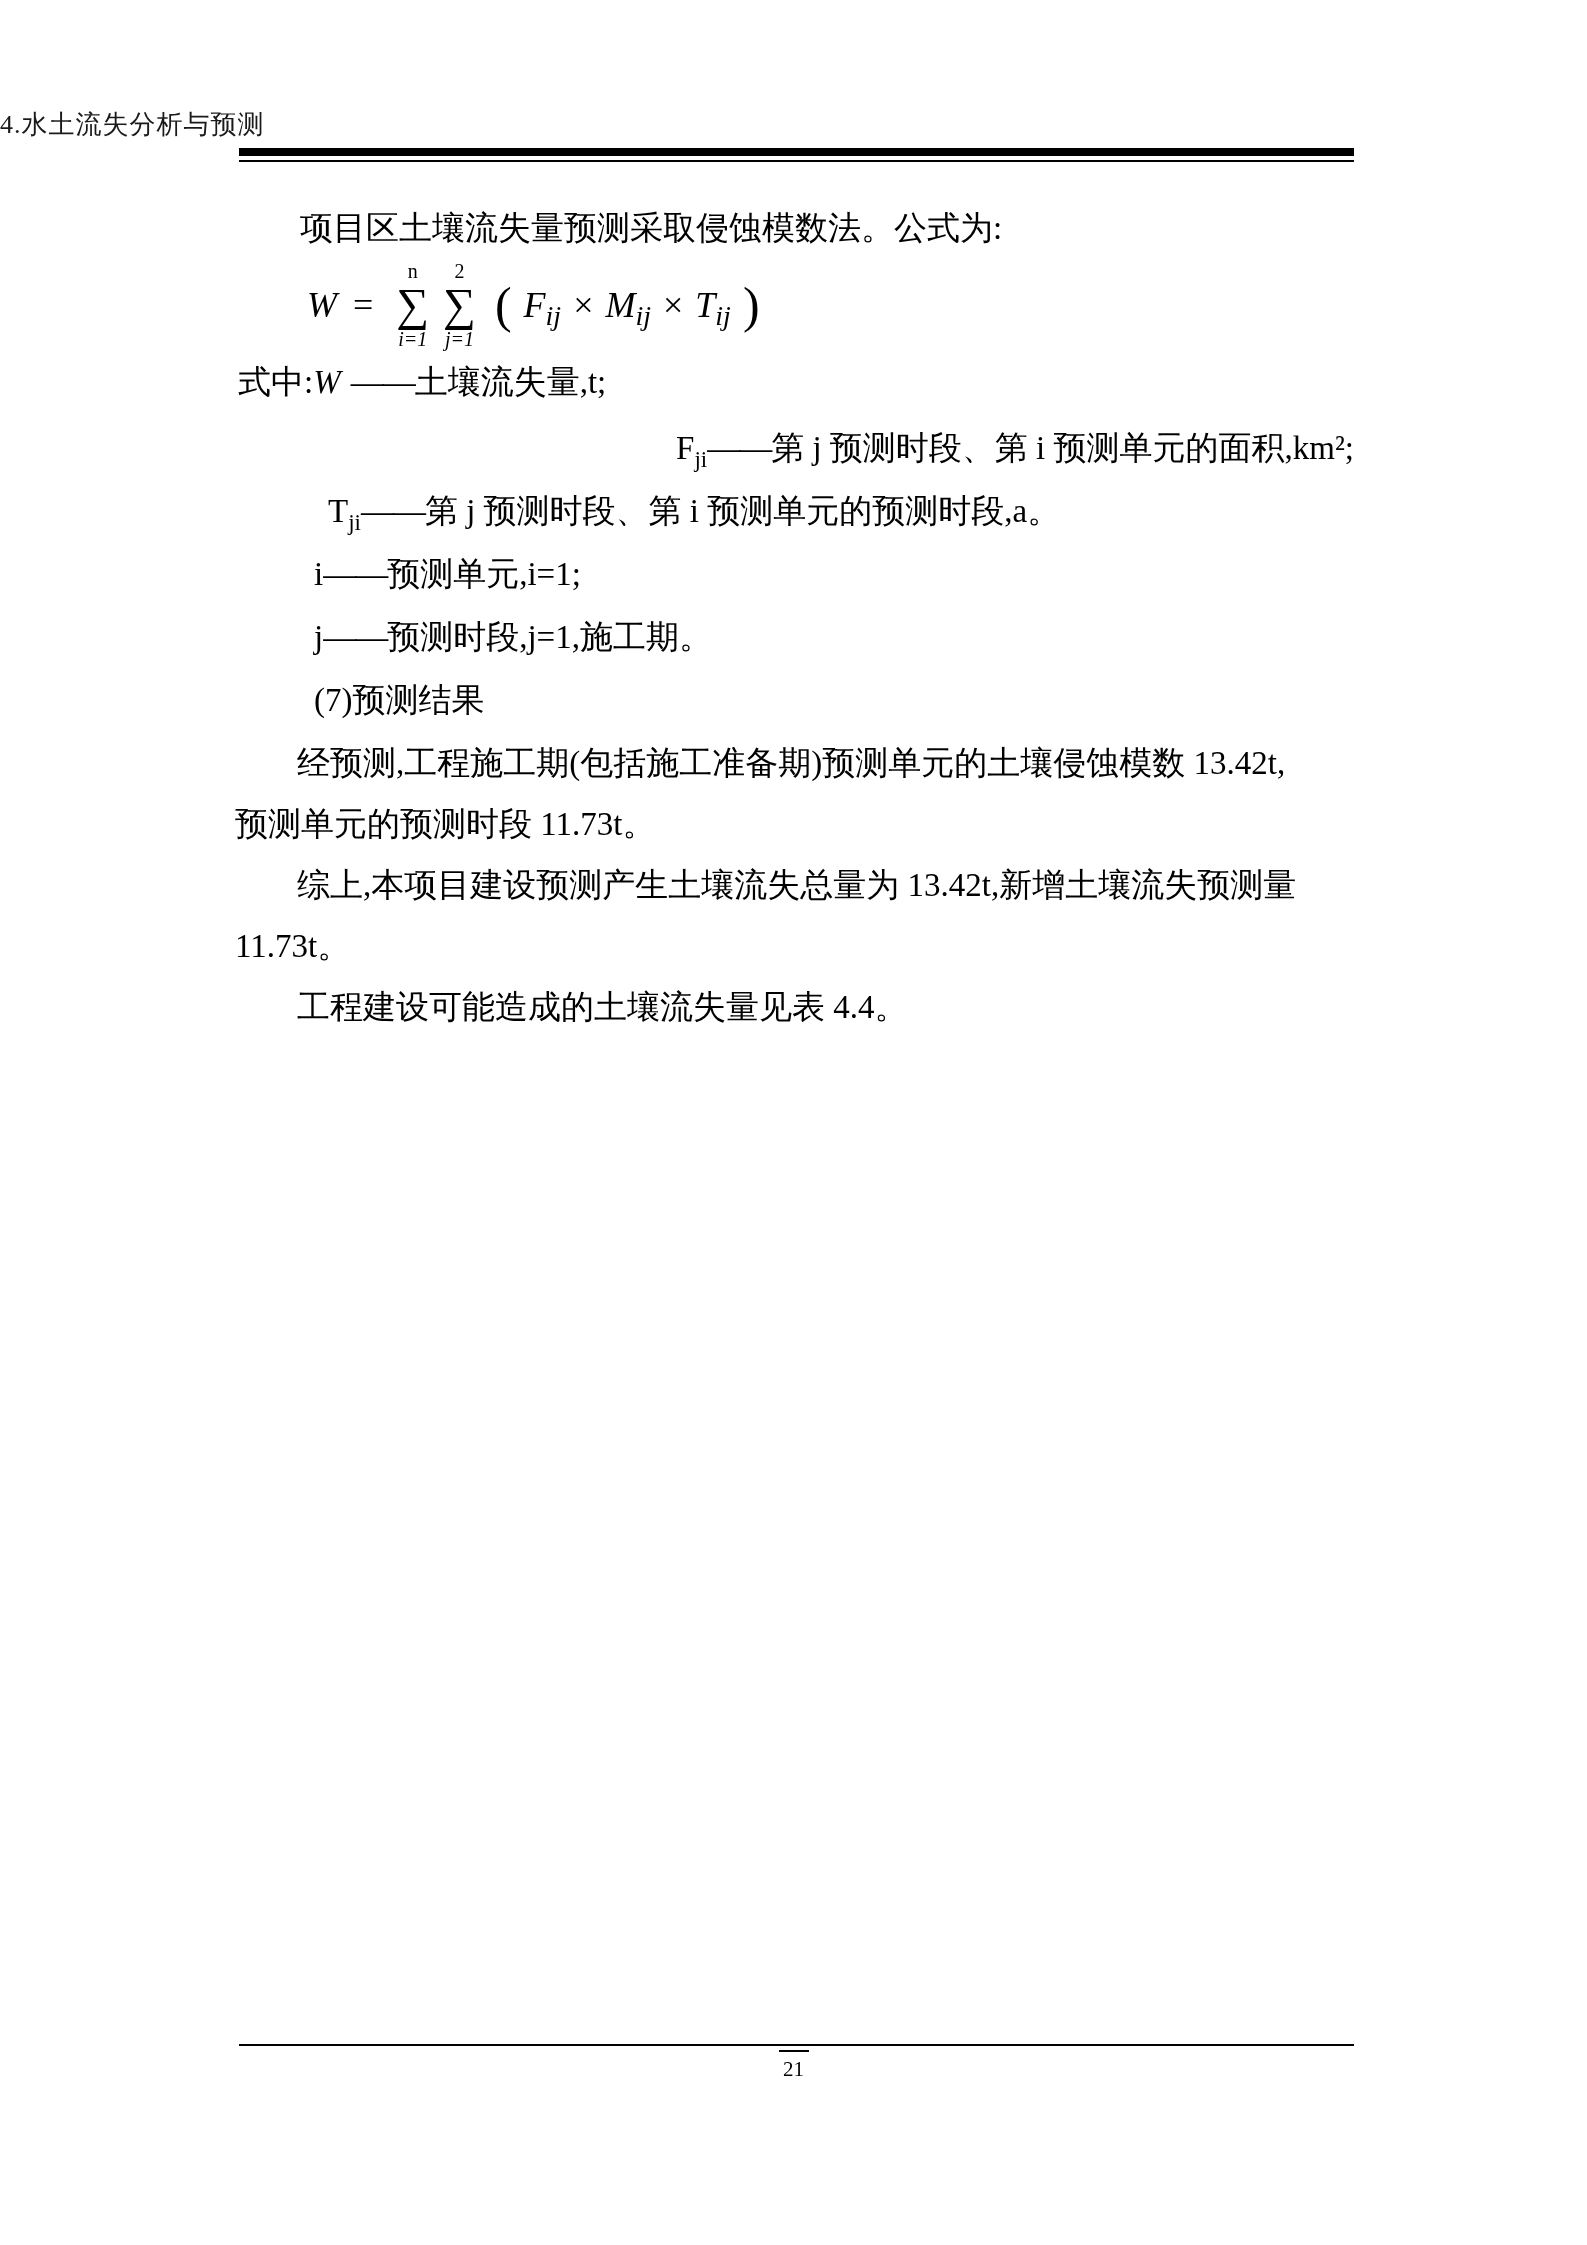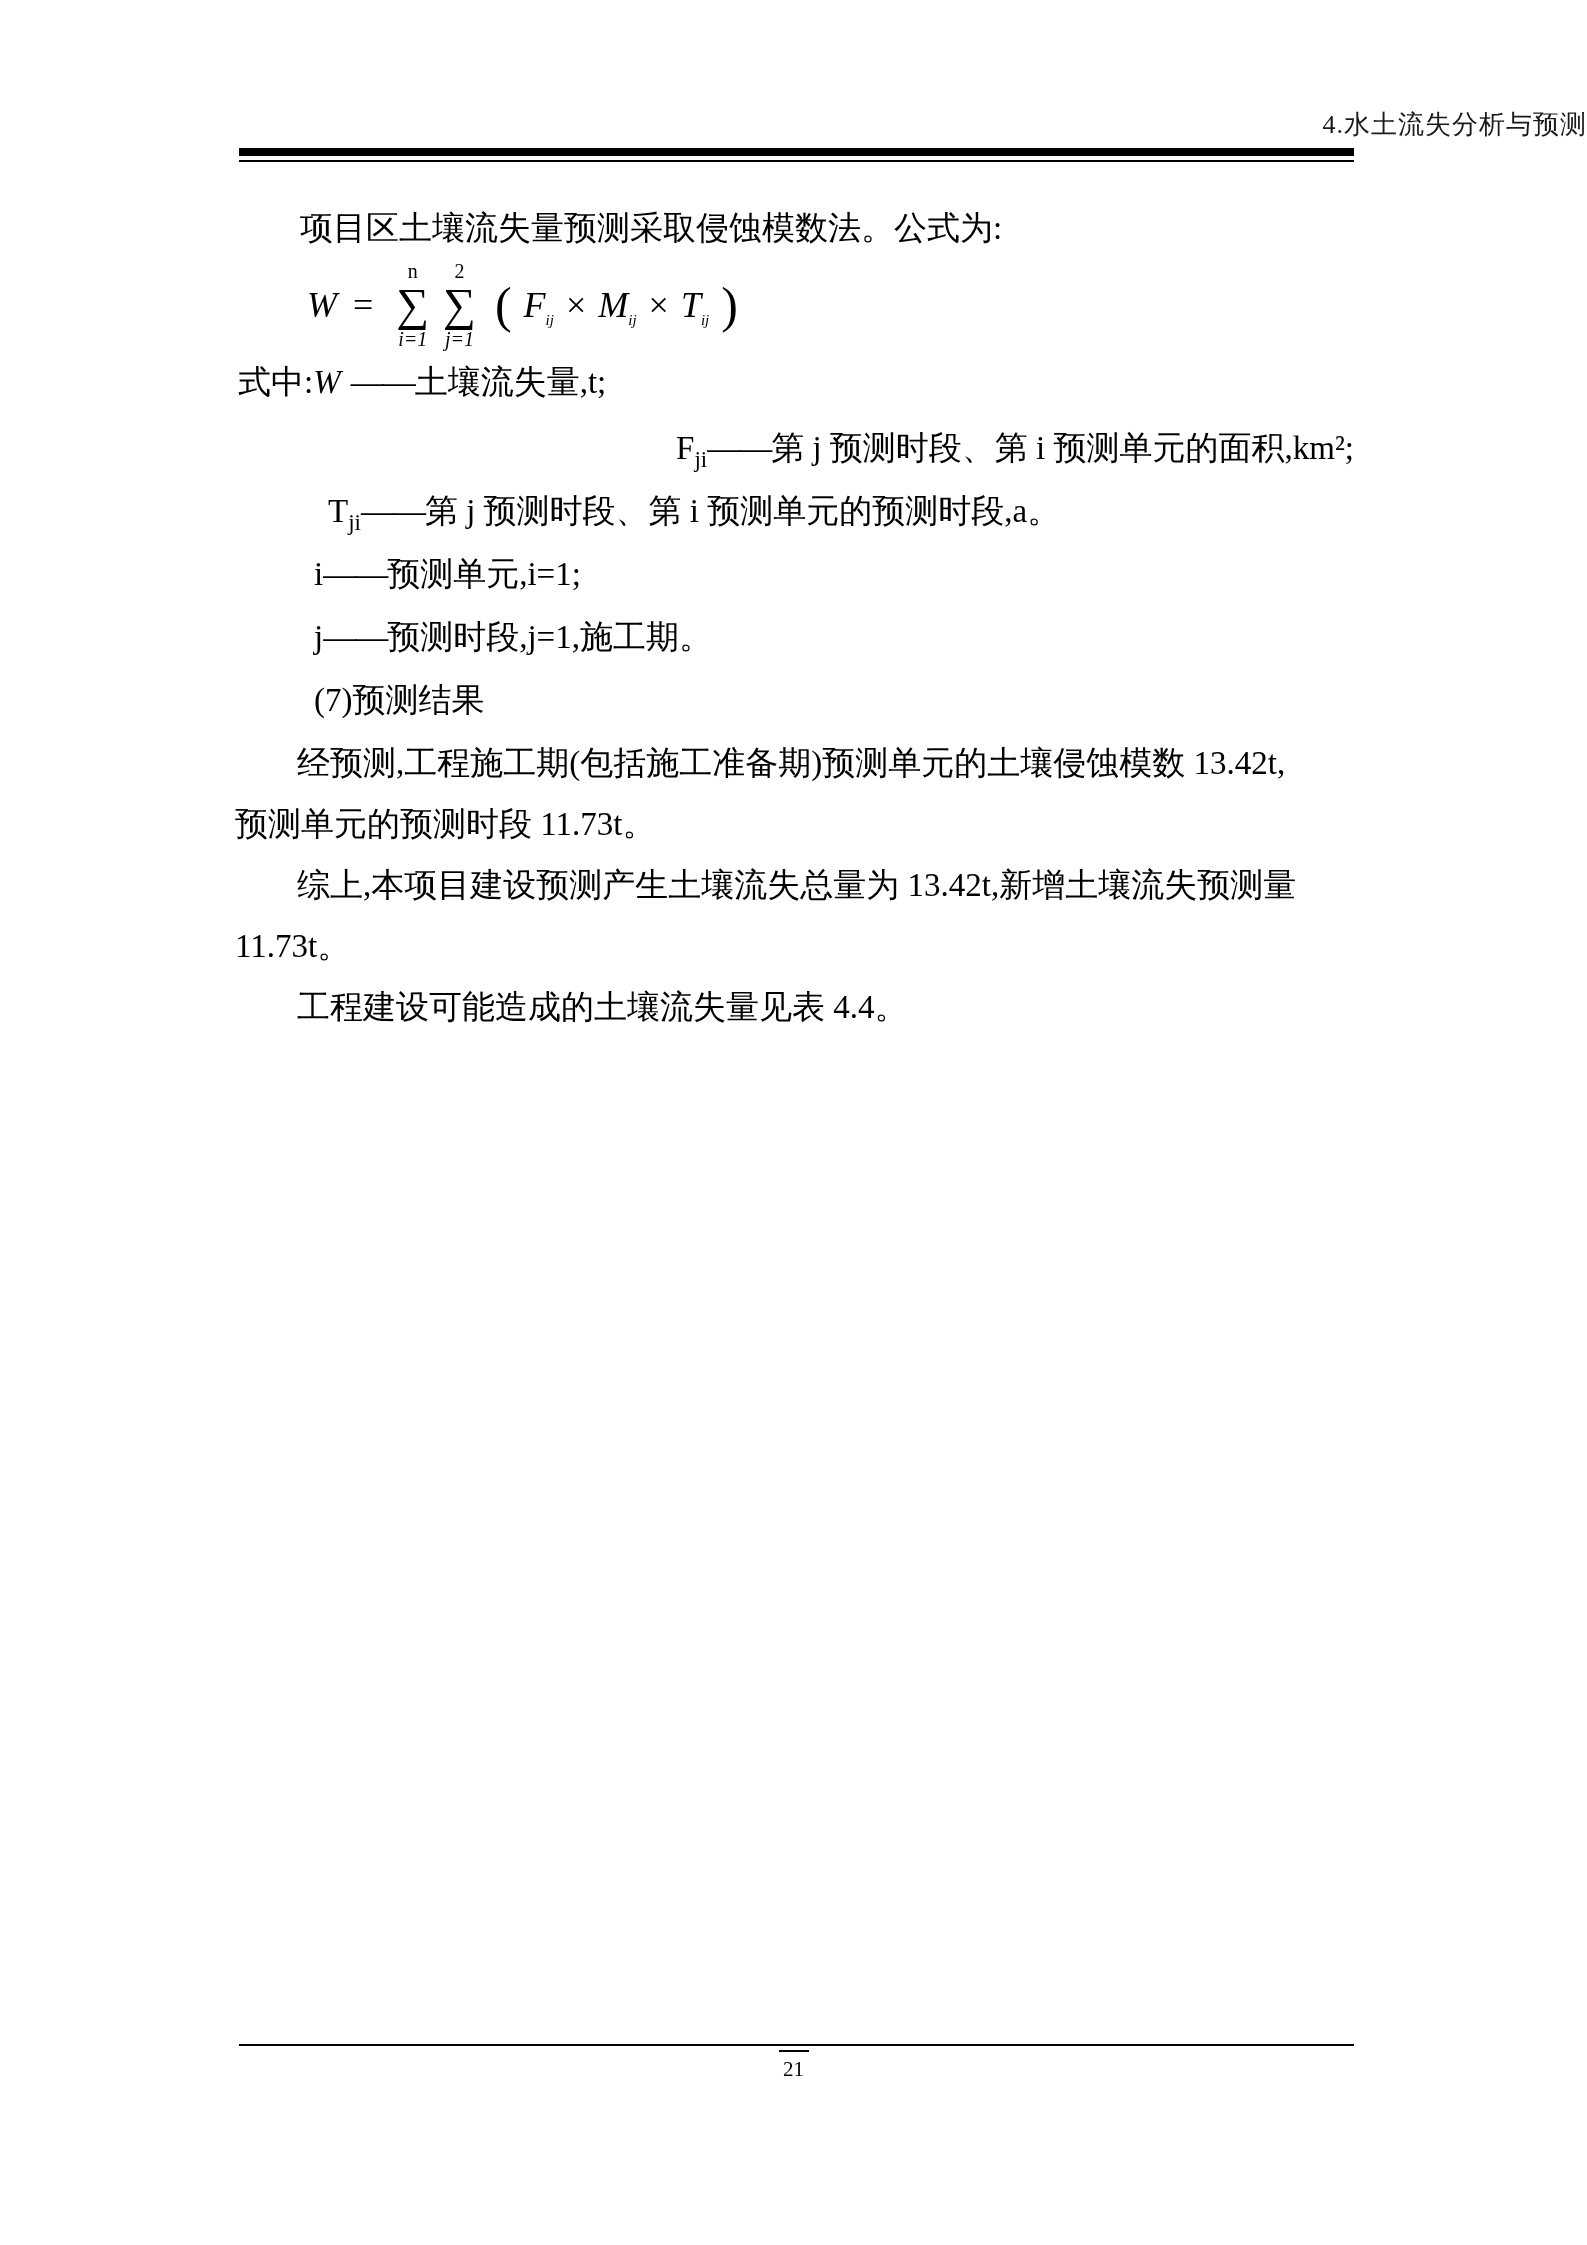--- a/index.html
+++ b/index.html
@@ -8,21 +8,21 @@
     width:1587px; height:2245px;
     background:#ffffff;
     color:#000;
     font-family:"Liberation Serif", serif;
     overflow:hidden;
   }
 
   
   .header-title {
     position:absolute; top:111px; left:0; width:100%;
-    text-align:right;
+    text-align:left;
     font-size:26px; line-height:28px;
     letter-spacing:1px;
     color:#1a1a1a;
   }
   .header-rule { position:absolute; top:148px; left:239px; width:1115px; }
   .rule-thick { height:8px; background:#000; }
   .rule-thin  { height:2px; background:#000; margin-top:4px; }
 
   
   .content {
@@ -54,21 +54,21 @@
     line-height:1; margin:0 7px;
   }
   .f-lim { font-size:20px; line-height:22px; }
   .f-lim-bot { font-style:italic; }
   .f-sigma {
     font-size:46px; line-height:46px;
     font-family:"Liberation Serif","DejaVu Sans",serif;
   }
   .f-paren { font-size:50px; font-weight:300; line-height:50px; margin:0 12px; }
   .f-term { font-style:italic; }
-  .f-term sub { font-size:15px; font-style:italic; line-height:0; }
+  .f-term sub { font-size:28px; font-style:italic; line-height:0; }
   .f-times { margin:0 12px; }
 
   
   .para-line { line-height:61px; white-space:nowrap; margin:0; }
   .p-indent { text-indent:62px; }
 
   
   .footer-rule {
     position:absolute; left:239px; top:2044px;
     width:1115px; height:2px; background:#000;

